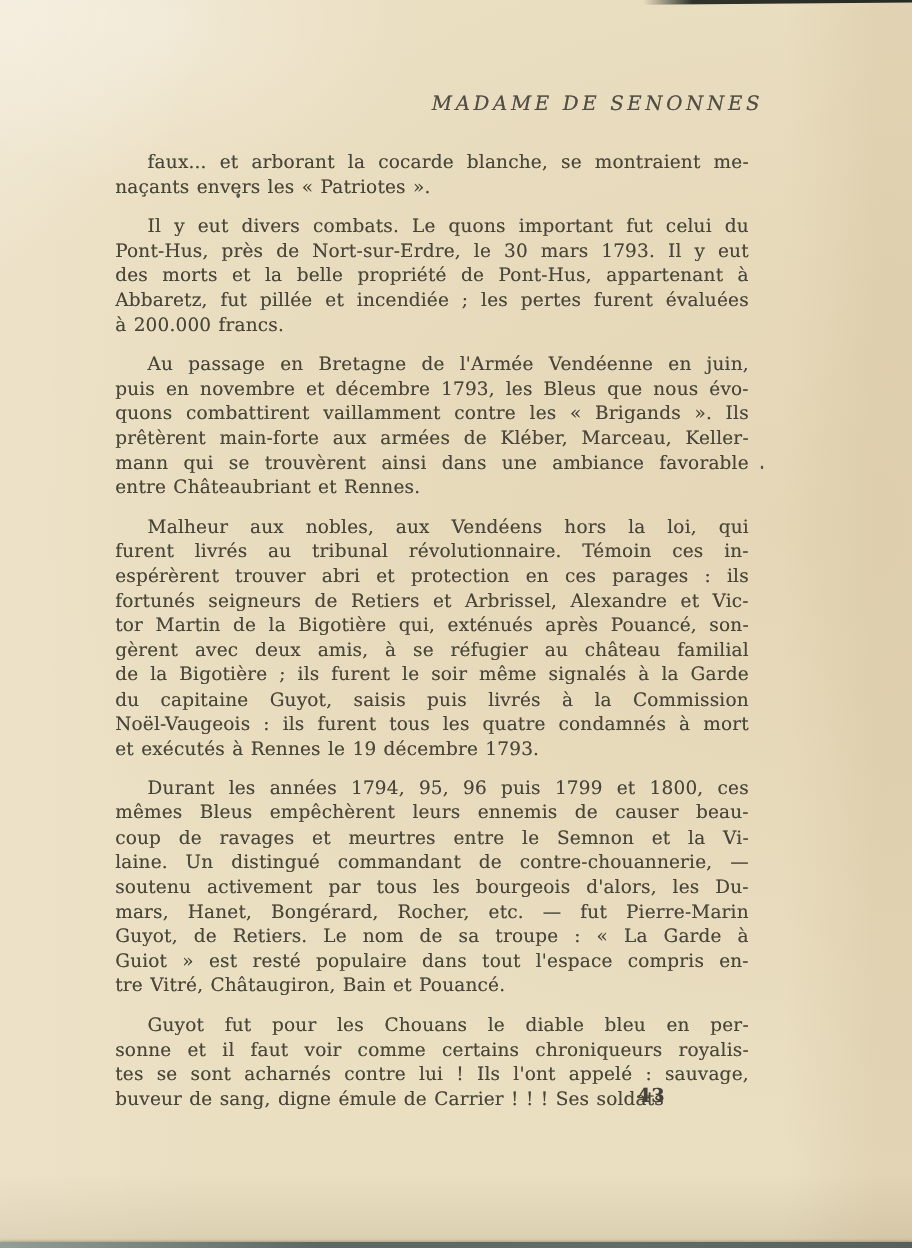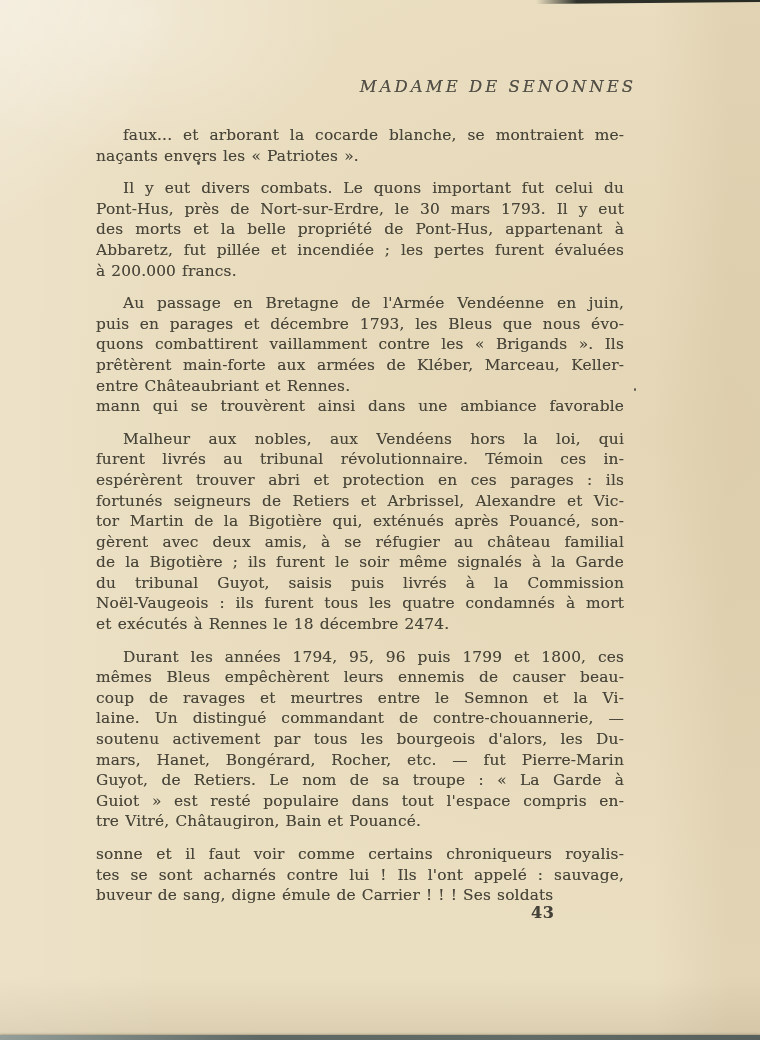--- a/index.html
+++ b/index.html
@@ -101,50 +101,51 @@
       </div>
       <div class="para">
         <div class="line indent just">Il y eut divers combats. Le quons important fut celui du</div>
         <div class="line just">Pont-Hus, près de Nort-sur-Erdre, le 30 mars 1793. Il y eut</div>
         <div class="line just">des morts et la belle propriété de Pont-Hus, appartenant à</div>
         <div class="line just">Abbaretz, fut pillée et incendiée ; les pertes furent évaluées</div>
         <div class="line">à 200.000 francs.</div>
       </div>
       <div class="para">
         <div class="line indent just">Au passage en Bretagne de l'Armée Vendéenne en juin,</div>
-        <div class="line just">puis en parages et décembre 1793, les Bleus que nous évo-</div>
+        <div class="line just">puis en novembre et décembre 1793, les Bleus que nous évo-</div>
         <div class="line just">quons combattirent vaillamment contre les « Brigands ». Ils</div>
         <div class="line just">prêtèrent main-forte aux armées de Kléber, Marceau, Keller-</div>
+        <div class="line just">mann qui se trouvèrent ainsi dans une ambiance favorable</div>
         <div class="line">entre Châteaubriant et Rennes.</div>
-        <div class="line just">mann qui se trouvèrent ainsi dans une ambiance favorable</div>
       </div>
       <div class="para">
         <div class="line indent just">Malheur aux nobles, aux Vendéens hors la loi, qui</div>
         <div class="line just">furent livrés au tribunal révolutionnaire. Témoin ces in-</div>
         <div class="line just">espérèrent trouver abri et protection en ces parages : ils</div>
         <div class="line just">fortunés seigneurs de Retiers et Arbrissel, Alexandre et Vic-</div>
         <div class="line just">tor Martin de la Bigotière qui, exténués après Pouancé, son-</div>
         <div class="line just">gèrent avec deux amis, à se réfugier au château familial</div>
         <div class="line just">de la Bigotière ; ils furent le soir même signalés à la Garde</div>
-        <div class="line just">du tribunal Guyot, saisis puis livrés à la Commission</div>
+        <div class="line just">du capitaine Guyot, saisis puis livrés à la Commission</div>
         <div class="line just">Noël-Vaugeois : ils furent tous les quatre condamnés à mort</div>
-        <div class="line">et exécutés à Rennes le 18 décembre 2474.</div>
+        <div class="line">et exécutés à Rennes le 19 décembre 1793.</div>
       </div>
       <div class="para">
         <div class="line indent just">Durant les années 1794, 95, 96 puis 1799 et 1800, ces</div>
         <div class="line just">mêmes Bleus empêchèrent leurs ennemis de causer beau-</div>
         <div class="line just">coup de ravages et meurtres entre le Semnon et la Vi-</div>
         <div class="line just">laine. Un distingué commandant de contre-chouannerie, —</div>
         <div class="line just">soutenu activement par tous les bourgeois d'alors, les Du-</div>
         <div class="line just">mars, Hanet, Bongérard, Rocher, etc. — fut Pierre-Marin</div>
         <div class="line just">Guyot, de Retiers. Le nom de sa troupe : « La Garde à</div>
         <div class="line just">Guiot » est resté populaire dans tout l'espace compris en-</div>
         <div class="line">tre Vitré, Châtaugiron, Bain et Pouancé.</div>
       </div>
       <div class="para">
+        <div class="line indent just">Guyot fut pour les Chouans le diable bleu en per-</div>
         <div class="line just">sonne et il faut voir comme certains chroniqueurs royalis-</div>
         <div class="line just">tes se sont acharnés contre lui ! Ils l'ont appelé : sauvage,</div>
         <div class="line">buveur de sang, digne émule de Carrier ! ! ! Ses soldats</div>
       </div>
     </div>
   <div class="speck speck-1"></div>
   <div class="speck speck-2"></div>
   <div class="page-number">43</div>
   <div class="edge-bottom"></div>
 </div>

